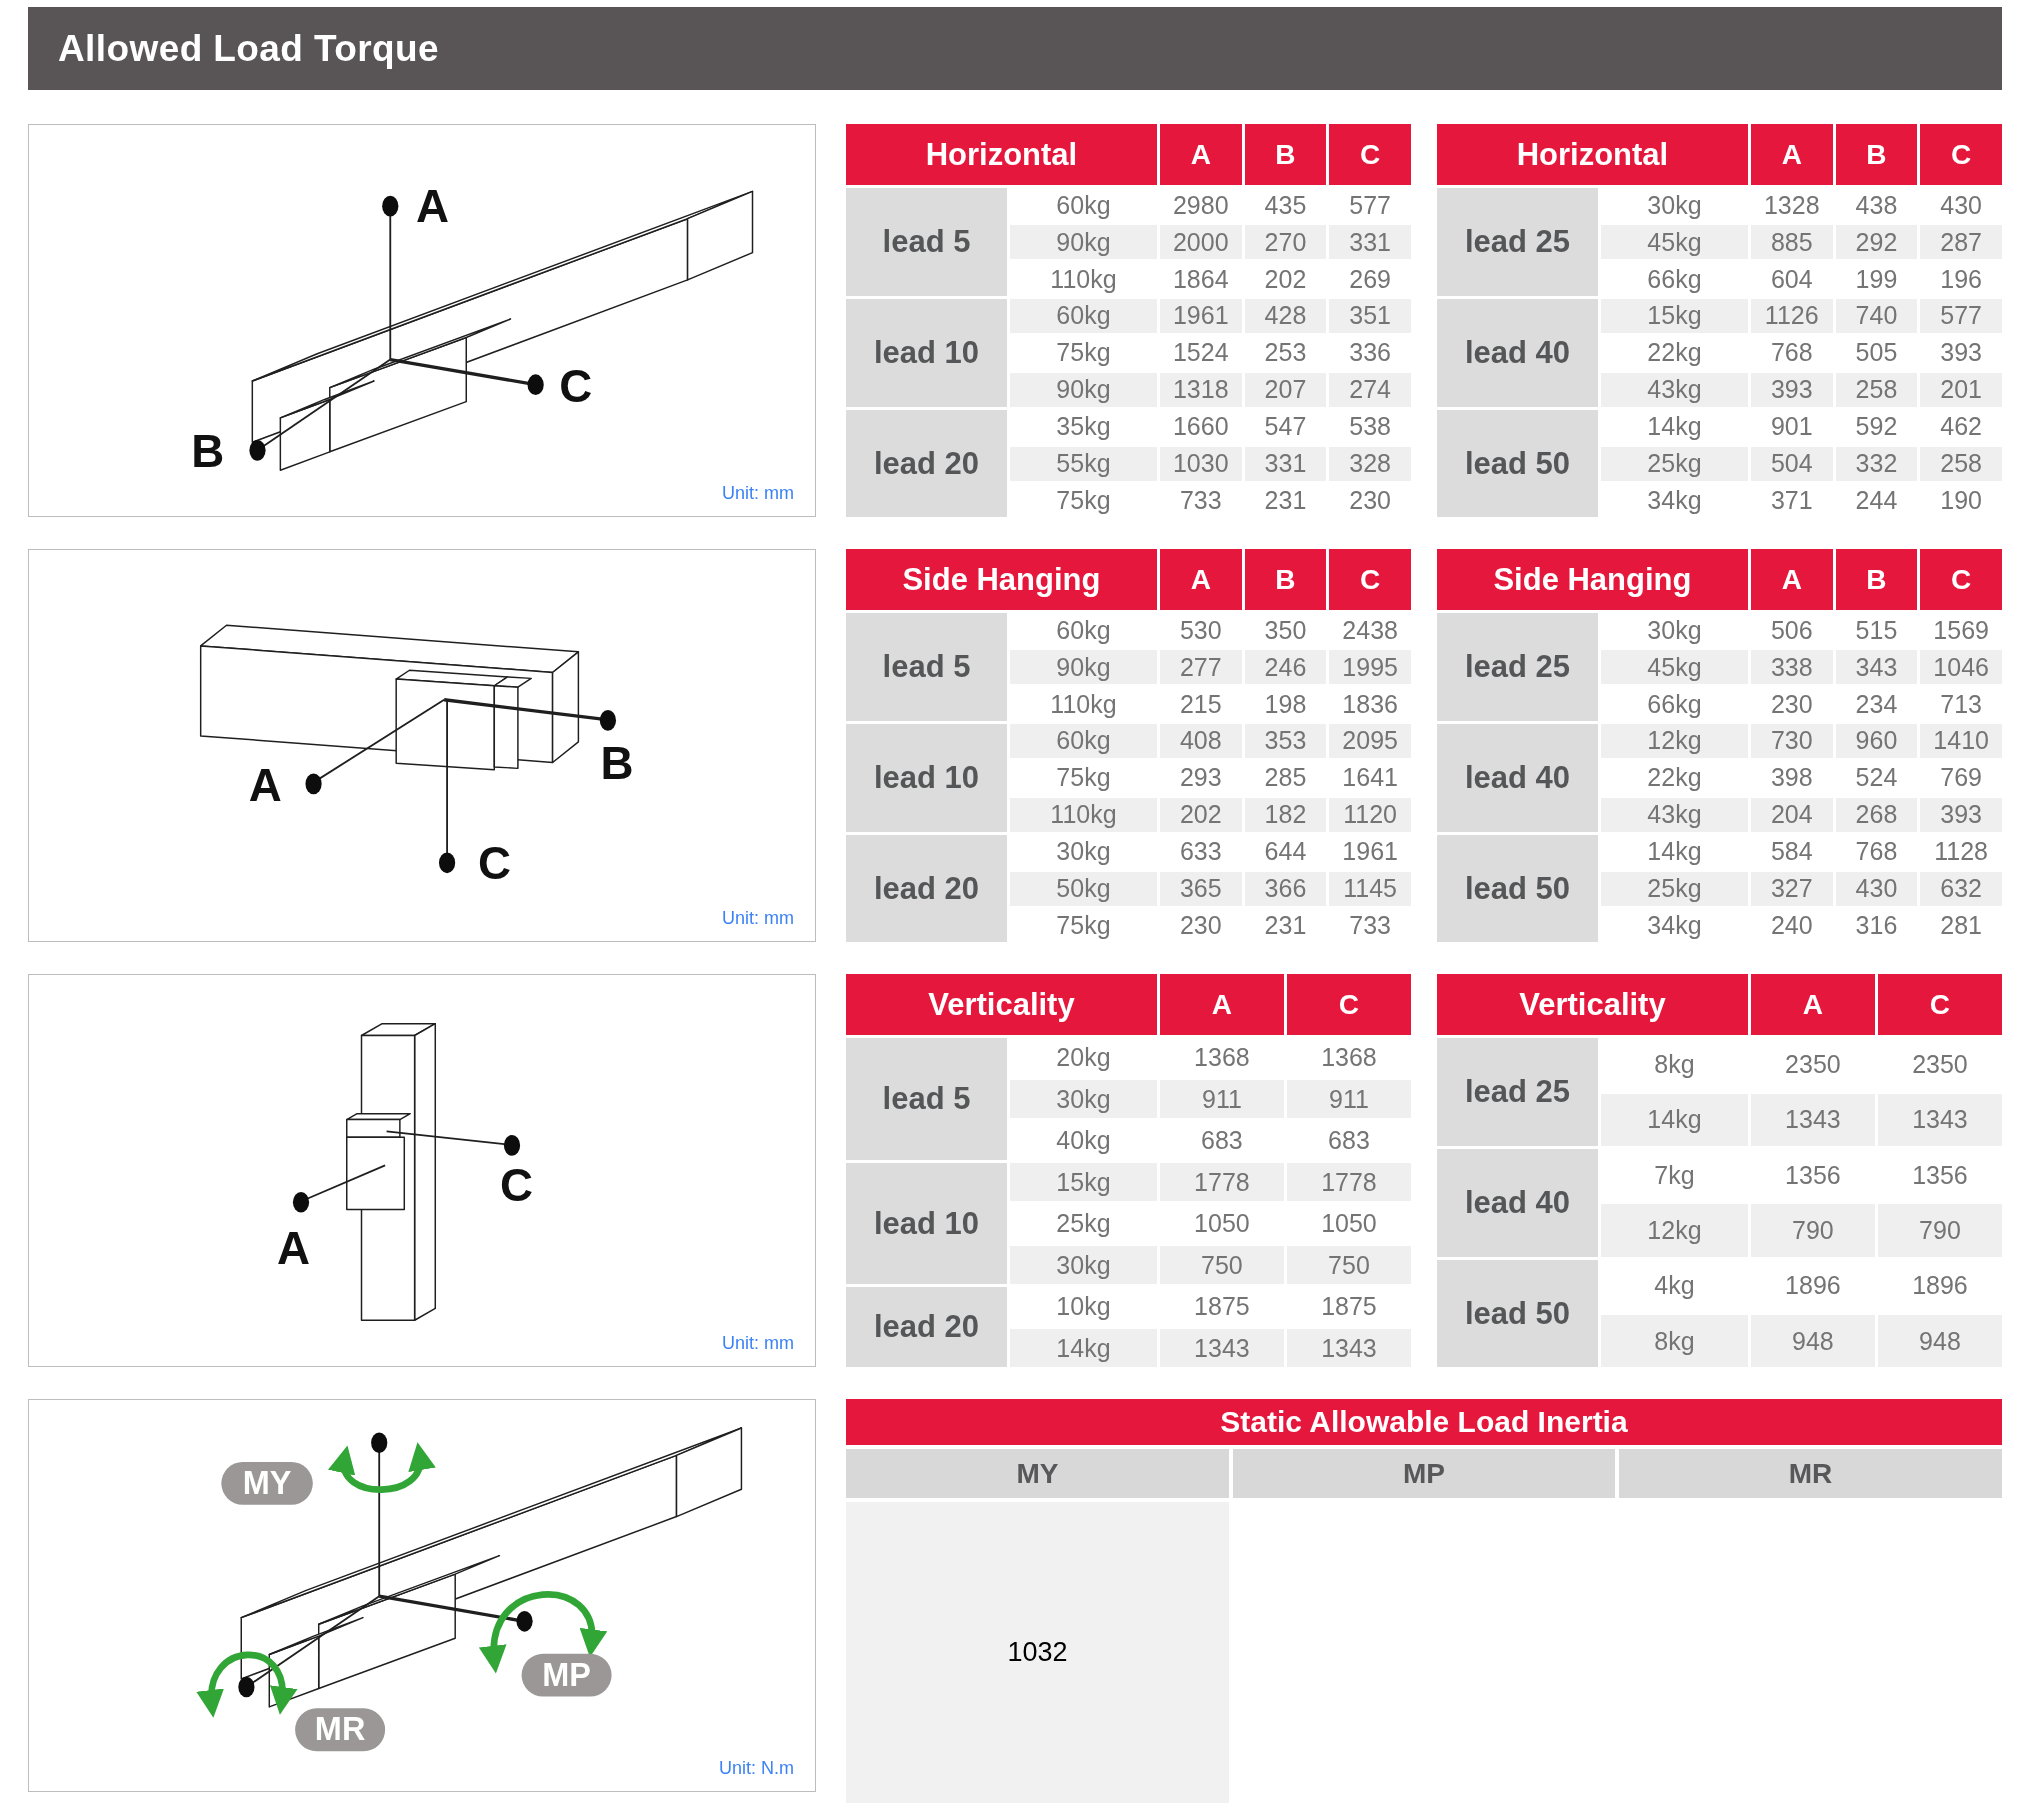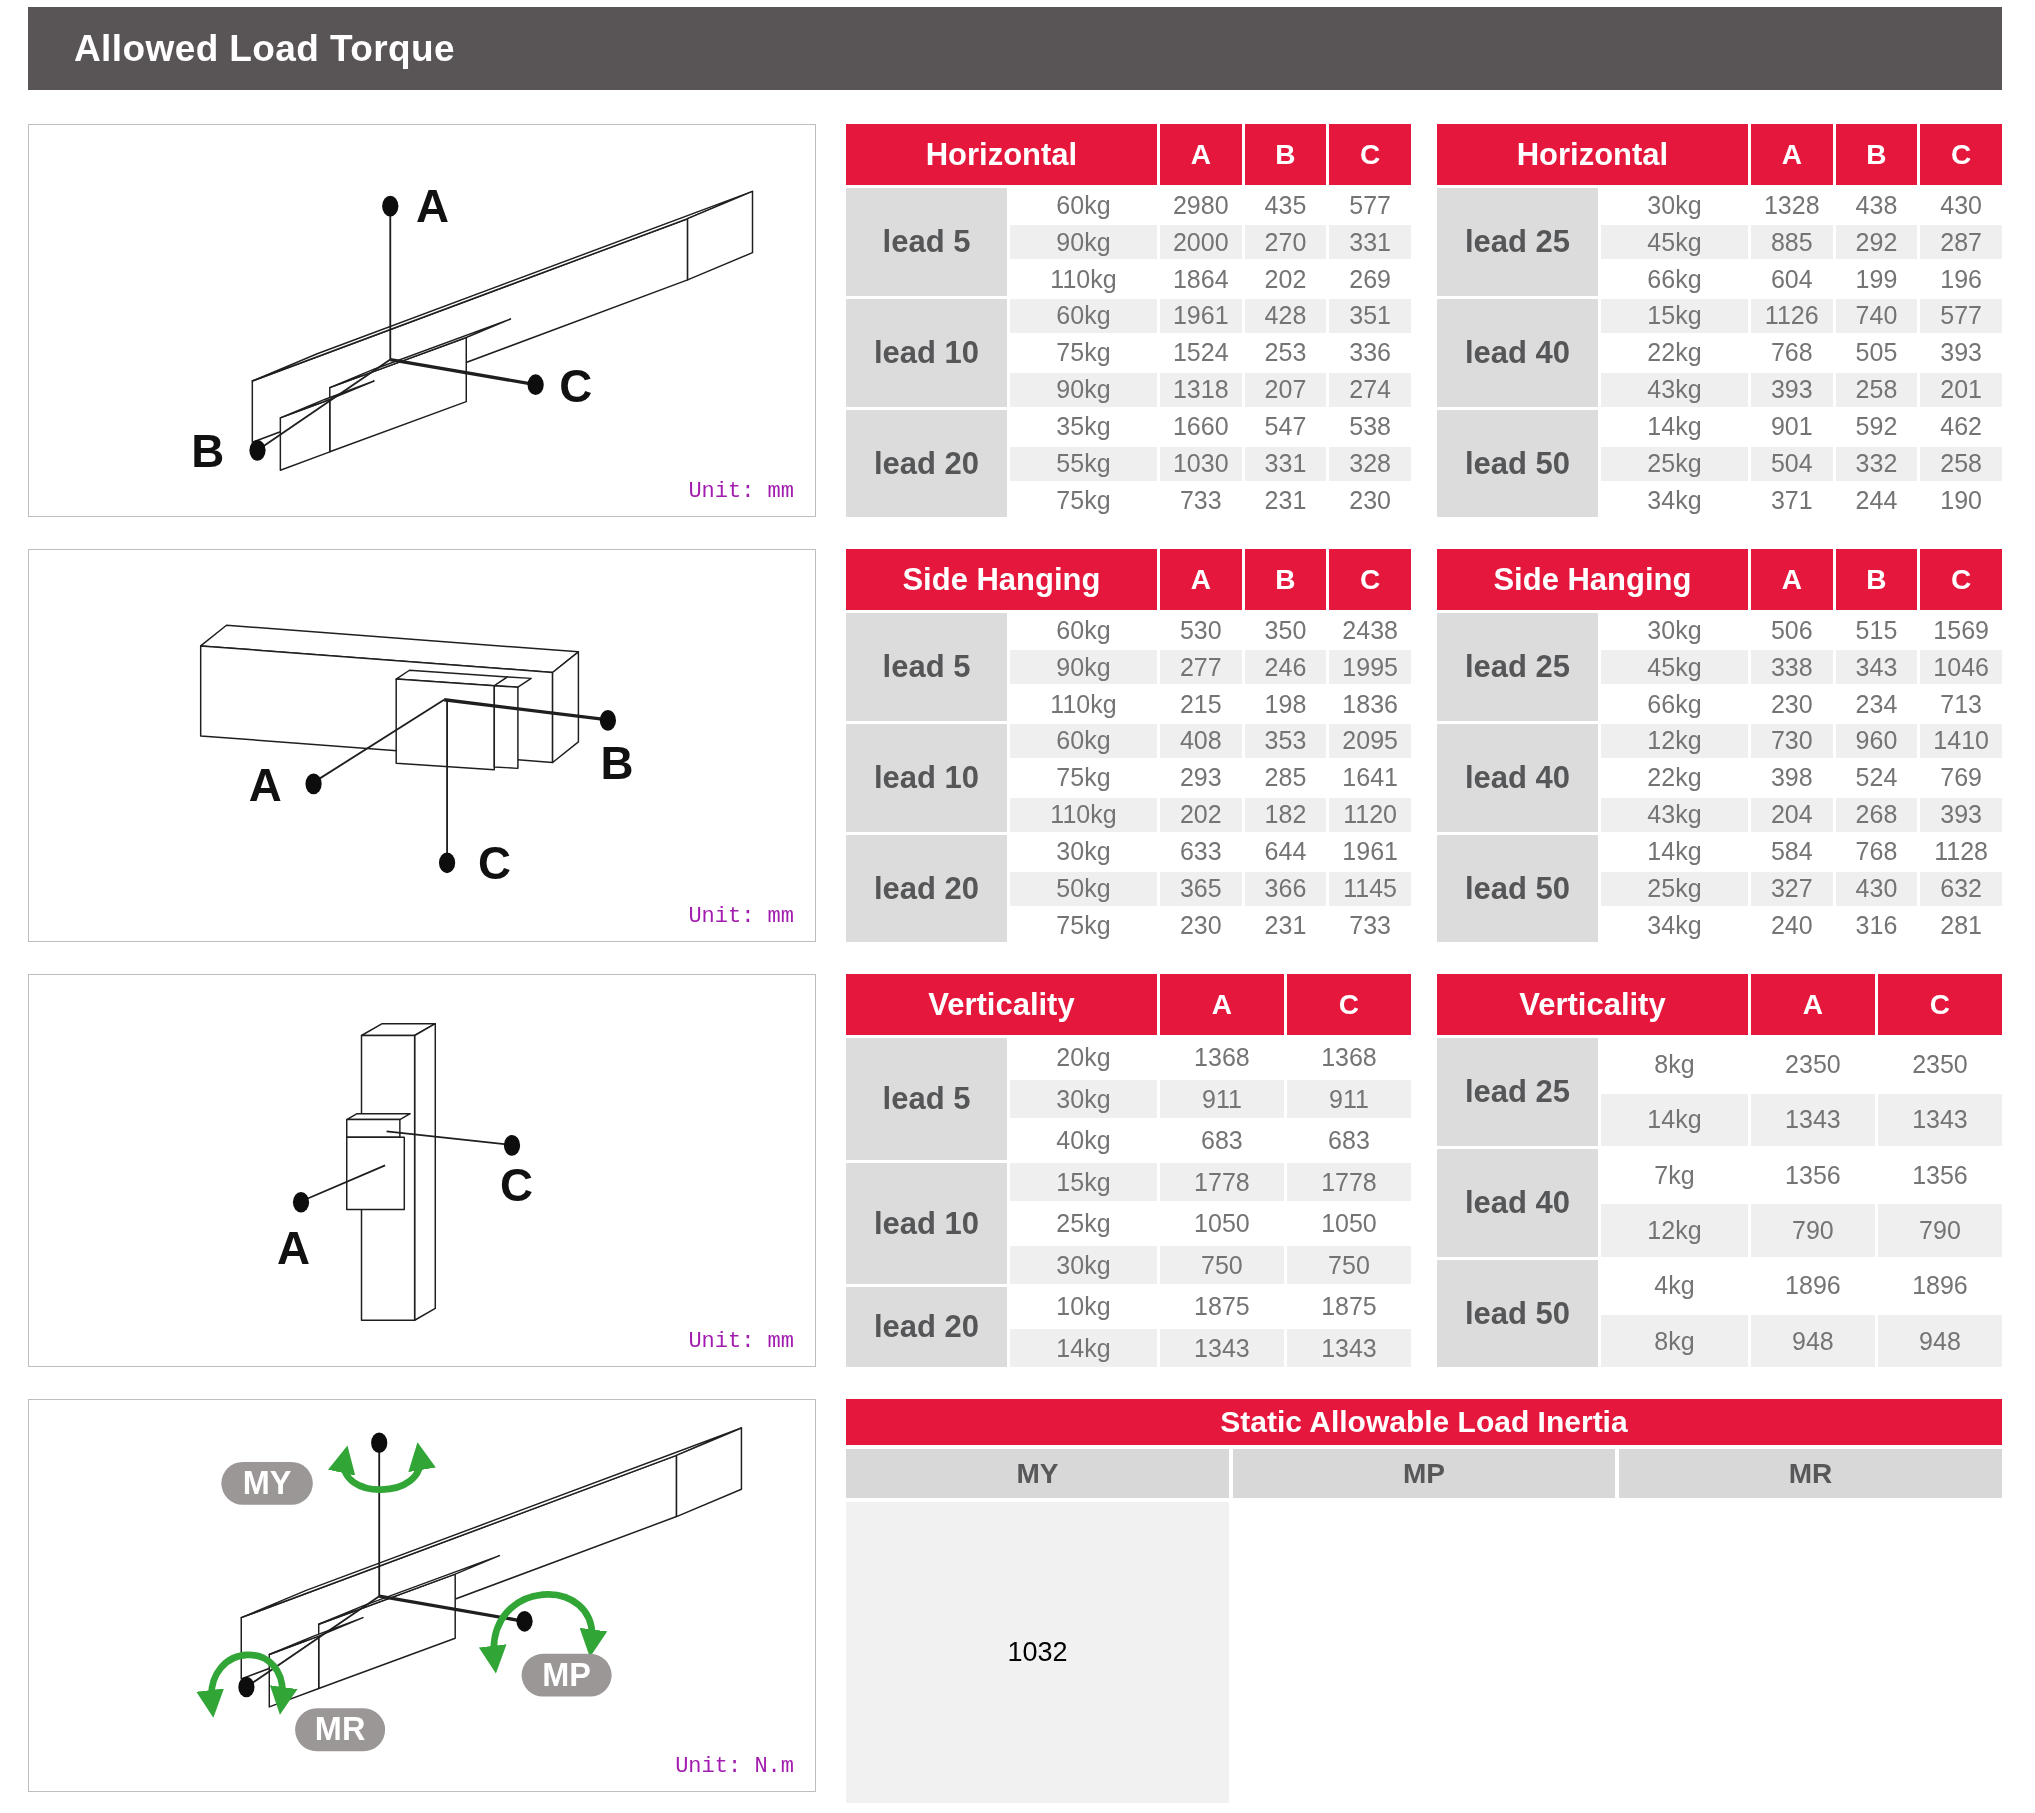--- a/index.html
+++ b/index.html
@@ -6,38 +6,38 @@
   html,body { background:#fff; }
   body {
     width:2035px; height:1813px; position:relative;
     font-family:"Liberation Sans", sans-serif;
   }
   .page { position:absolute; left:28px; top:7.4px; width:1974px; }
 
   
   .titlebar {
     height:83px; background:#595456; color:#fff;
-    display:flex; align-items:center; padding-left:46px;
+    display:flex; align-items:center; padding-left:30px;
     font-size:37px; font-weight:bold; letter-spacing:0.4px;
   }
 
   
   .content { display:flex; gap:30px; margin-top:34px; }
   .diagrams-col { width:788px; display:flex; flex-direction:column; gap:32px; }
   .tables-col { flex:1; display:flex; flex-direction:column; gap:32px; }
   .trow { display:flex; gap:26px; height:393px; }
 
   
   .diagram-box {
     height:393px; border:1.5px solid #bdbdbd; position:relative; background:#fff;
   }
   .diagram-box svg { position:absolute; left:0; top:0; width:100%; height:100%; }
   .unit-label {
     position:absolute; right:21px; bottom:12px;
-    font-size:22px; color:#a21caf;font-family:Liberation Mono, monospace;
+    font-size:18px; color:#3b82f6;
   }
   .wire { stroke:#1f1f1f; stroke-width:2; fill:#fff; stroke-linejoin:round; }
   .axisline { stroke:#1f1f1f; stroke-width:2.5; }
   .axisline-thick { stroke:#1f1f1f; stroke-width:4.5; }
   .dot { fill:#0d0d0d; }
   .axis-letter { font-size:62px; font-weight:bold; fill:#111; }
   .pill-rect { fill:#9a9796; }
   .pill-text { font-size:44px; font-weight:bold; fill:#fff; text-anchor:middle; }
   .green-arc { stroke:#31a637; stroke-width:9; fill:none; stroke-linecap:round; }
 

